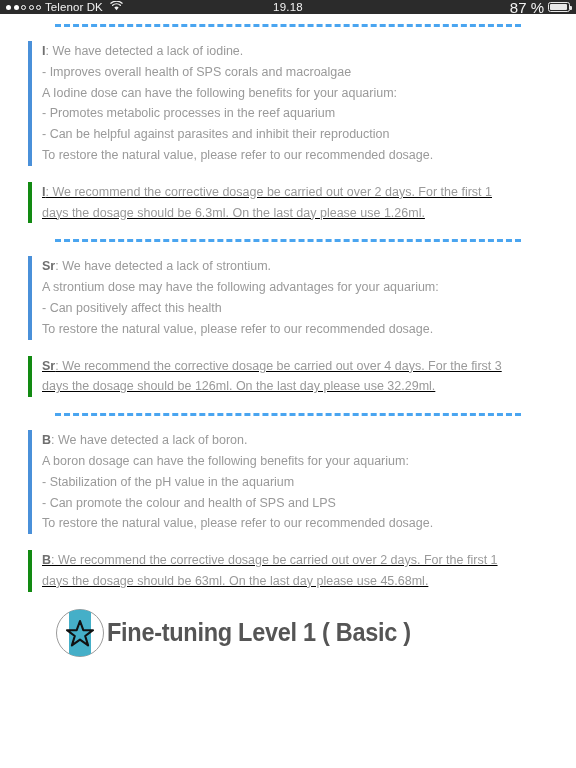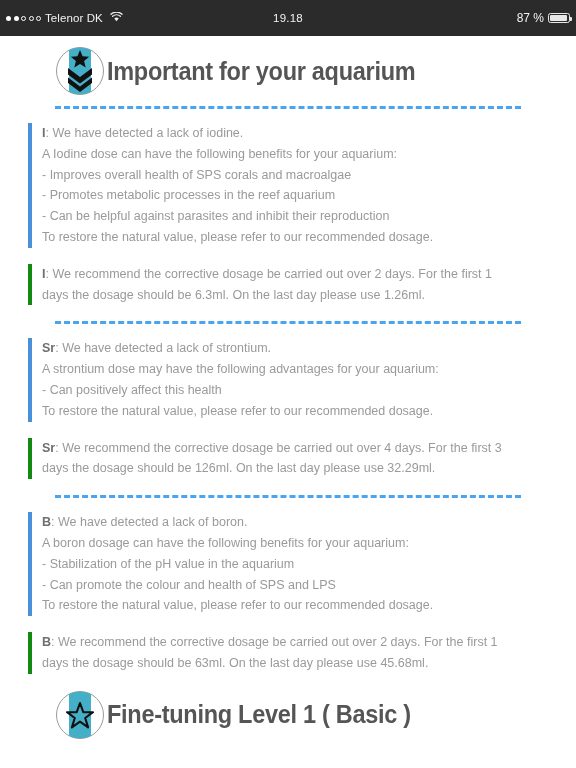--- a/index.html
+++ b/index.html
@@ -5,40 +5,40 @@
   * { margin:0; padding:0; box-sizing:border-box; }
   html, body {
     width:576px; height:768px;
     background:#ffffff;
     font-family:"Liberation Sans", sans-serif;
     overflow:hidden;
   }
 
   
   .statusbar{
-    height:36px; width:576px;
+    height:14px; width:576px;
     background:#2b2b2b;
     color:#f2f2f2;
     display:flex; align-items:center;
     font-size:11.5px;
     position:relative;
   }
   .sb-left{ display:flex; align-items:center; gap:4px; padding-left:6px; }
   .dots{ display:flex; align-items:center; gap:2.5px; }
   .dot{ width:5px; height:5px; border-radius:50%; background:#ffffff; }
   .dot.open{ background:transparent; border:1px solid #ffffff; width:5px; height:5px; }
   .carrier{ font-size:11.5px; letter-spacing:0.1px; color:#f0f0f0; }
   .wifi{ margin-left:3px; display:inline-block; }
   .sb-center{
     position:absolute; left:0; right:0; text-align:center;
     font-size:11.5px; font-weight:normal; letter-spacing:0.2px;
   }
   .sb-right{
     margin-left:auto; padding-right:6px;
-    display:flex; align-items:center; gap:4px; font-size:12px;
+    display:flex; align-items:center; gap:4px; font-size:15px;
   }
   .batt{
     width:22px; height:10px; border:1px solid #e8e8e8; border-radius:2.5px;
     position:relative; display:inline-block;
   }
   .batt::after{
     content:""; position:absolute; right:-3px; top:3px;
     width:2px; height:4px; background:#e8e8e8; border-radius:0 1px 1px 0;
   }
   .batt i{
@@ -78,21 +78,21 @@
     height:0;
   }
 
   .blocks{ padding:0 55px 0 55px; margin-top:14px; }
 
   .block{
     border-left:4px solid #4a90d9;
     padding-left:10px;
     margin-bottom:16px;
   }
-  .block.green{ border-left-color:#128a12; }
+  .block.green{ border-left-color:#128a12;text-decoration:underline; }
   .block.yellow{ border-left-color:#f7f70a; }
   .block.blue{ border-left-color:#4a90d9; }
 
   .block p{
     font-size:12.5px;
     line-height:20.8px;
     color:#9a9a9a;
     font-family:"Liberation Sans", sans-serif;
   }
   .block p .sym{
@@ -130,45 +130,28 @@
   <div class="sb-right">
     <span>87 %</span>
     <span class="batt">
         <i></i>
       </span>
   </div>
 </div>
 
 <div class="page">
 
-  <div class="section-header">
-    <div class="badge">
-      <svg viewBox="0 0 50 50">
-        <circle cx="25" cy="25" r="23.5" fill="#ffffff" stroke="#9b9b9b" stroke-width="1"></circle>
-        <clipPath id="c1">
-            <circle cx="25" cy="25" r="23.5"></circle>
-          </clipPath>
-        <g clip-path="url(#c1)">
-          <rect x="14" y="1.5" width="22" height="47" fill="#45afc8"></rect>
-          <path d="M25 4 L27.6 10.2 L34.2 10.7 L29.1 15 L30.7 21.4 L25 17.9 L19.3 21.4 L20.9 15 L15.8 10.7 L22.4 10.2 Z" fill="#111111"></path>
-          <path d="M13 22 L25 31 L37 22 L37 28.5 L25 37.5 L13 28.5 Z" fill="#111111"></path>
-          <path d="M13 31.5 L25 40.5 L37 31.5 L37 37 L25 46 L13 37 Z" fill="#111111"></path>
-        </g>
-      </svg>
-    </div>
-    <div class="section-title">Important for your aquarium</div>
-  </div>
 
   <div class="divider"></div>
 
   <div class="blocks group">
     <div class="block blue">
       <p><span class="sym">I</span><span>: We have detected a lack of iodine.</span></p>
+      <p>- Improves overall health of SPS corals and macroalgae</p>
       <p>A Iodine dose can have the following benefits for your aquarium:</p>
-      <p>- Improves overall health of SPS corals and macroalgae</p>
       <p>- Promotes metabolic processes in the reef aquarium</p>
       <p>- Can be helpful against parasites and inhibit their reproduction</p>
       <p>To restore the natural value, please refer to our recommended dosage.</p>
     </div>
     <div class="block green">
       <p><span class="sym">I</span><span>: We recommend the corrective dosage be carried out over 2 days. For the first 1 days the dosage should be 6.3ml. On the last day please use 1.26ml.</span></p>
     </div>
   </div>
 
   <div class="divider"></div>

